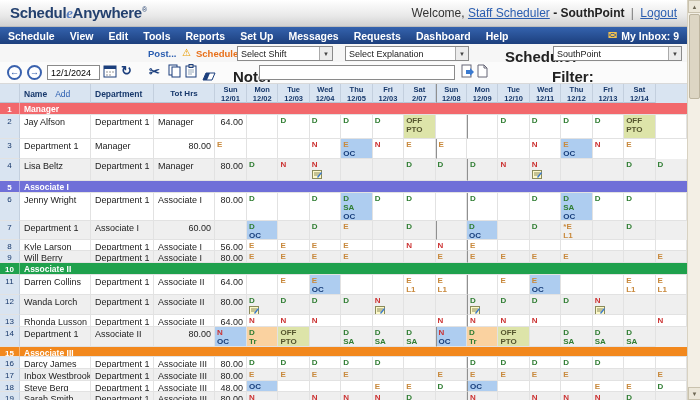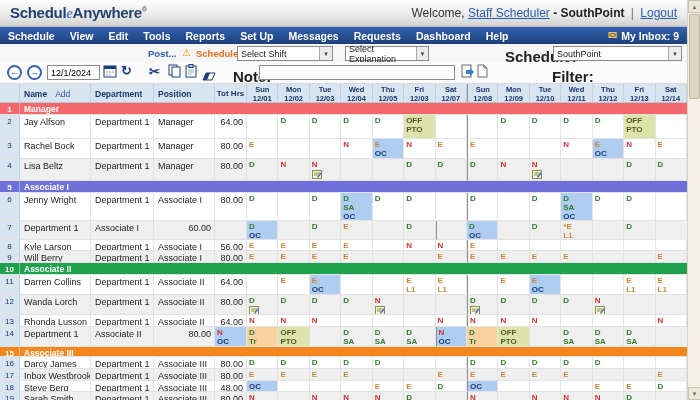--- a/index.html
+++ b/index.html
@@ -32,21 +32,21 @@
   .posted { position:absolute; left:8px; top:4px; font-size:9.5px; font-weight:bold; color:#17386b; }
   .postlink { position:absolute; left:148px; top:4px; font-size:9.5px; font-weight:bold; color:#2a5db0; cursor:pointer; }
   .warn { position:absolute; left:182px; top:3px; font-size:10px; color:#e89c00; }
   .schchanged { position:absolute; left:196px; top:4px; font-size:9.5px; font-weight:bold; color:#e8701a; }
   .select { position:absolute; height:15px; border:1px solid #8a8a8a; background:#fff;
     font-size:9px; color:#222; display:flex; align-items:center; justify-content:space-between;
     padding-left:3px; cursor:pointer; }
   .select .arr { width:13px; height:100%; background:#ececec; border-left:1px solid #aaa;
     display:flex; align-items:center; justify-content:center; font-size:6px; color:#444; }
   .sel-shift { left:237px; top:2px; width:96px; }
-  .sel-expl { left:345px; top:2px; width:84px; }
+  .sel-expl { left:345px; top:2px; width:124px; }
   .lbl { position:absolute; font-size:15px; font-weight:bold; color:#222; }
   .sched-lbl { left:505px; top:4px; }
   .sel-sched { left:553px; top:2px; width:129px; }
 
   
   .tb2 { position:absolute; left:0; top:62px; width:687px; height:22px; background:#fbfbfb; border-bottom:1px solid #d9d9d9; }
   .navbtn { position:absolute; top:3px; width:15px; height:15px; border:2px solid #3a62ae; border-radius:50%;
     background:#fff; color:#3a62ae; font-size:9px; font-weight:bold; line-height:11px; text-align:center; cursor:pointer; }
   .nav-l { left:7px; } .nav-r { left:27px; }
   .datebox { position:absolute; left:47px; top:3px; width:53px; height:15px; border:1px solid #8a8a8a;
@@ -199,21 +199,20 @@
         </svg>
     </span>
     <span class="lbl filter-lbl">Filter:</span>
   </div>
 
   <div class="grid" id="grid">
       <div class="trow thead">
         <div class="rnum"></div>
         <div class="hname"><span>Name</span><a>Add</a></div>
         <div class="hplain">Department</div>
-        <div class="hplain">Position</div>
         <div class="hhrs">Tot Hrs</div>
         <div class="hday">
           <div>Sun</div>
           <div>12/01</div>
         </div>
         <div class="hday">
           <div>Mon</div>
           <div>12/02</div>
         </div>
         <div class="hday">
@@ -227,21 +226,21 @@
         <div class="hday">
           <div>Thu</div>
           <div>12/05</div>
         </div>
         <div class="hday">
           <div>Fri</div>
           <div>12/03</div>
         </div>
         <div class="hday">
           <div>Sat</div>
-          <div>12/07</div>
+          <div>2/07</div>
         </div>
         <div class="hday wk2">
           <div>Sun</div>
           <div>12/08</div>
         </div>
         <div class="hday">
           <div>Mon</div>
           <div>12/09</div>
         </div>
         <div class="hday">
@@ -307,21 +306,20 @@
           <div class="cline" style="color: rgb(47, 125, 50);">D</div>
         </div>
         <div class="dcell" style="background: rgb(221, 228, 169);">
           <div class="cline" style="color: rgb(85, 85, 46);">OFF</div>
           <div class="cline" style="color: rgb(85, 85, 46);">PTO</div>
         </div>
         <div class="dcell"></div>
       </div>
       <div class="trow" style="height: 20px;">
         <div class="rnum">3</div>
-        <div class="cname">Rachel Bock</div>
         <div class="cdept">Department 1</div>
         <div class="cpos">Manager</div>
         <div class="chrs">80.00</div>
         <div class="dcell">
           <div class="cline" style="color: rgb(200, 137, 60);">E</div>
         </div>
         <div class="dcell"></div>
         <div class="dcell"></div>
         <div class="dcell">
           <div class="cline" style="color: rgb(204, 51, 51);">N</div>

